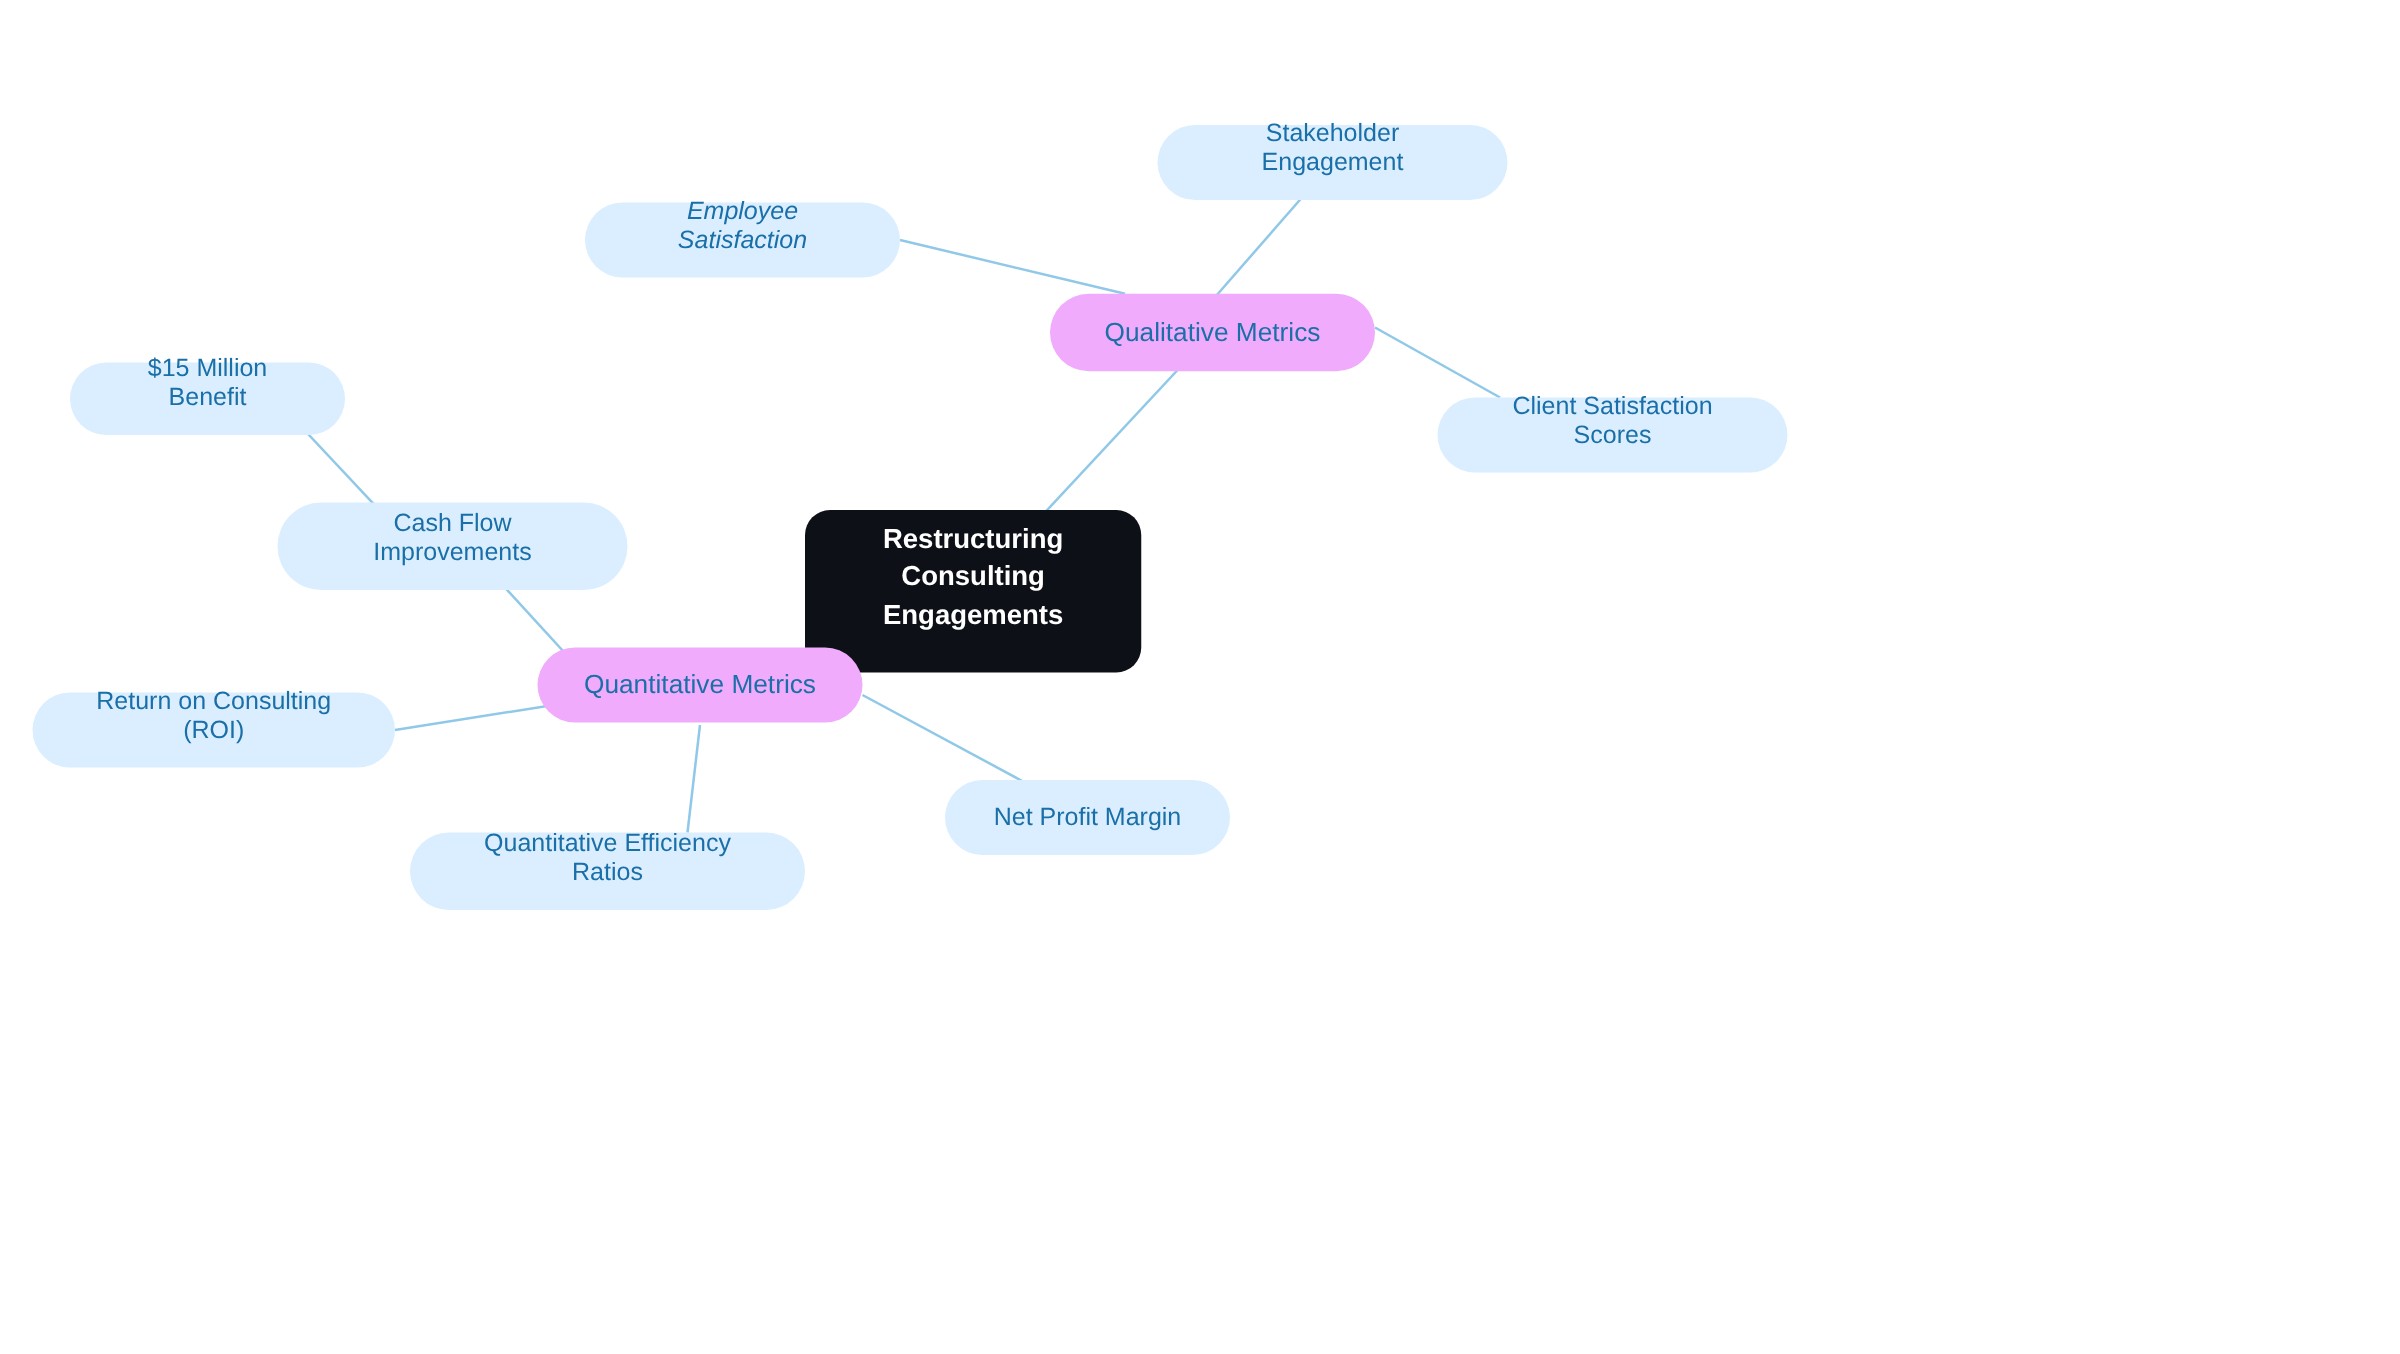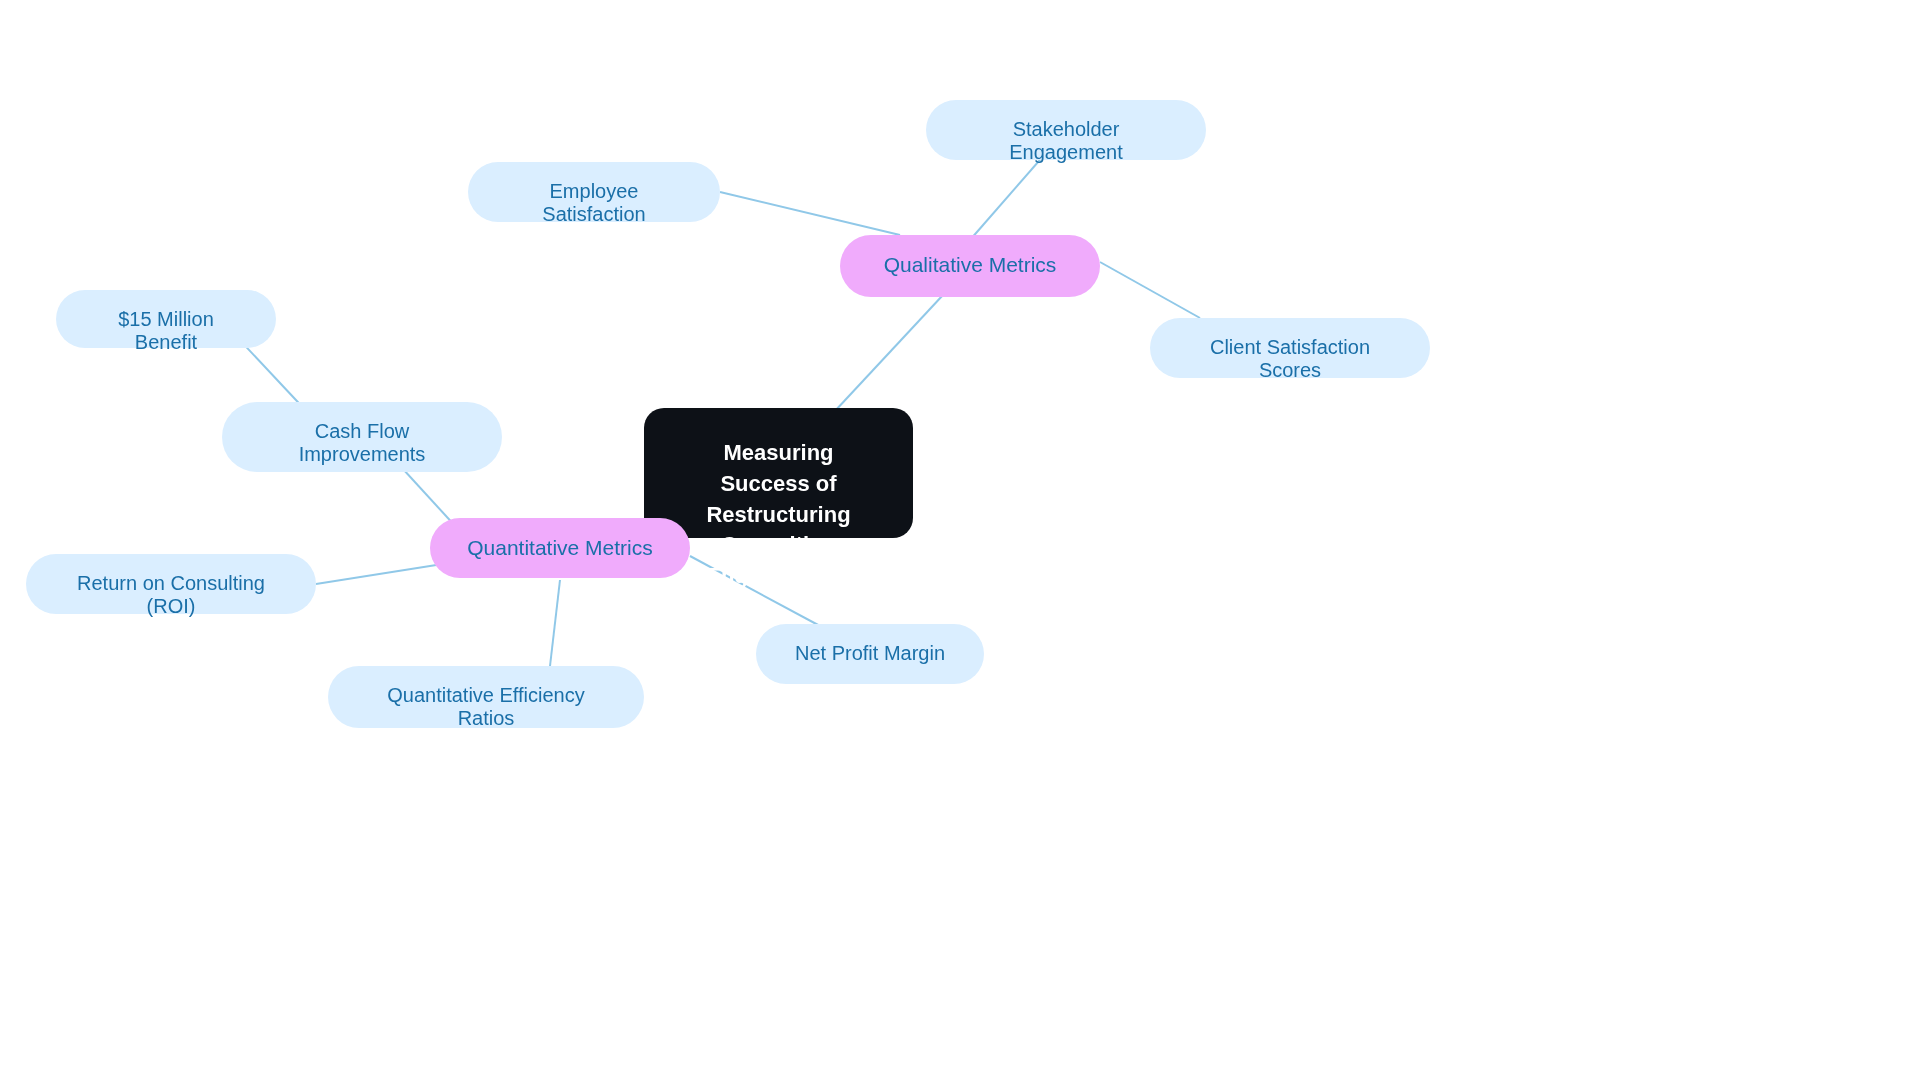--- a/index.html
+++ b/index.html
@@ -17,21 +17,21 @@
       top: 0; left: 0;
       width: 1920px;
       height: 1083px;
       pointer-events: none;
     }
 
     .node {
       position: absolute;
       border-radius: 50px;
       display: flex;
-      align-items: flex-start;
+      align-items: flex-end;
       justify-content: center;
       text-align: center;
       padding: 18px 32px;
     }
 
     .node-center {
       background: #0d1117;
       color: #ffffff;
       font-size: 22px;
       font-weight: 600;
@@ -89,21 +89,21 @@
 </div>
 
 <div class="node node-branch" style="left:840px; top:235px; width:260px; height:62px;">
   <span>Qualitative Metrics</span>
 </div>
 
 <div class="node node-branch" style="left:430px; top:518px; width:260px; height:60px;">
   <span>Quantitative Metrics</span>
 </div>
 
-<div class="node node-leaf" style="left:468px; top:162px; width:252px; height:60px;">
+<div class="node node-leaf" style="left:468px; top:162px; width:252px; height:60px;font-style:italic;">
   <span>Employee Satisfaction</span>
 </div>
 
 <div class="node node-leaf" style="left:926px; top:100px; width:280px; height:60px;">
   <span>Stakeholder Engagement</span>
 </div>
 
 <div class="node node-leaf" style="left:1150px; top:318px; width:280px; height:60px;">
   <span>Client Satisfaction Scores</span>
 </div>

